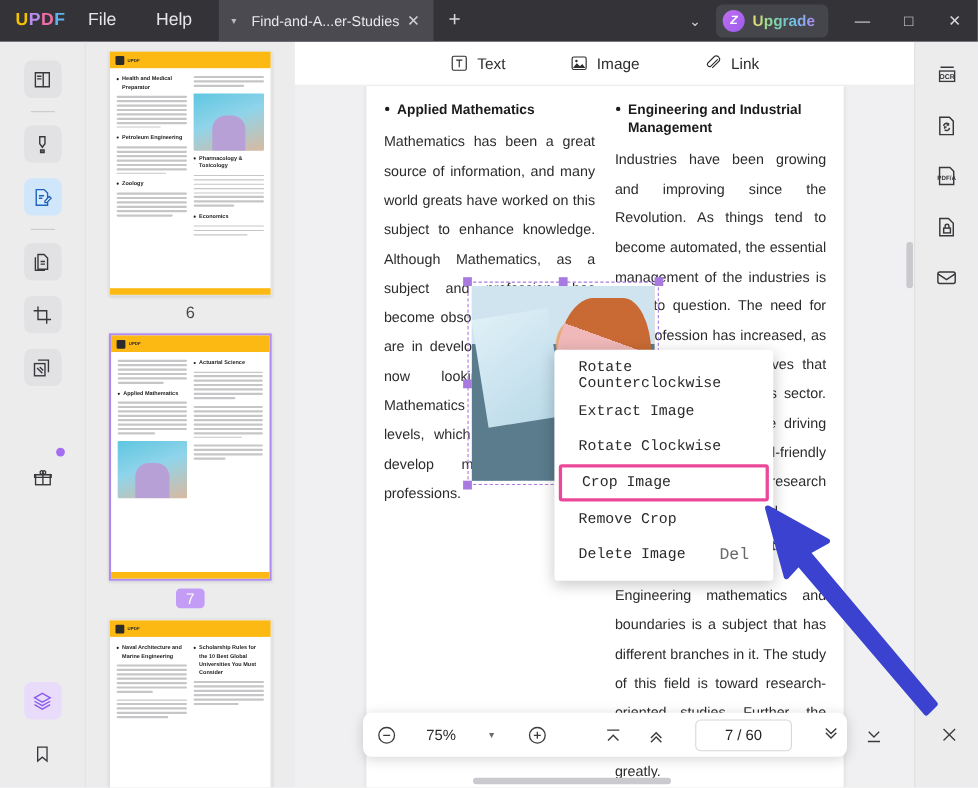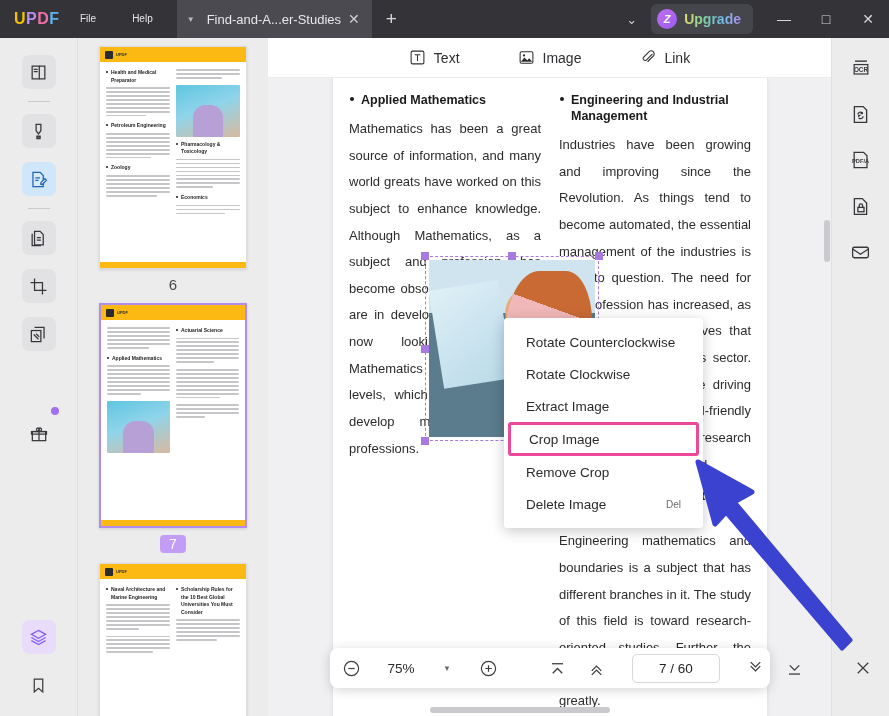--- a/index.html
+++ b/index.html
@@ -15,21 +15,21 @@
   .titlebar {
     position: absolute; top: 0; left: 0; width: 889px; height: 38px;
     background: #343438; display: flex; align-items: center;
   }
   .logo {
     width: 62px; padding-left: 14px; font-size: 16px; font-weight: bold;
     letter-spacing: .5px;
   }
   .logo .l1{color:#f2c200}.logo .l2{color:#b98cf0}.logo .l3{color:#f06fa8}.logo .l4{color:#5db3f0}
   .menu-item {
-    color: #e6e6e8; font-size: 10px; padding: 0 18px; height: 38px;
+    color: #e6e6e8; font-size: 16px; padding: 0 18px; height: 38px;
     line-height: 38px; cursor: default;
   }
   .tab {
     display: flex; align-items: center; height: 38px; padding: 0 8px 0 10px;
     background: #4a4a50; color: #e8e8ea; font-size: 13px; min-width: 195px;
     position: relative; margin-left: 6px;
   }
   .tab .caret { font-size: 8px; color:#b9b9c0; margin-right: 12px; }
   .tab .tabtitle { flex: 1; white-space: nowrap; overflow: hidden; }
   .tab .tabclose { font-size: 14px; color: #cfcfd4; padding: 0 4px; cursor:pointer; }
@@ -152,24 +152,24 @@
   .hdl.bl{left:-5px;bottom:-5px}.hdl.bm{left:50%;margin-left:-4px;bottom:-5px}.hdl.br{right:-5px;bottom:-5px}
 
   
   .ctxmenu{
     position:absolute;left:504px;top:318px;width:199px;
     background:#fff;border-radius:3px;
     box-shadow:0 3px 14px rgba(0,0,0,.22);padding:8px 0;z-index:40;
   }
   .ctxitem{
     height:32px;display:flex;align-items:center;padding:0 22px;
-    font-size:13.5px;color:#2b2b2d;cursor:pointer;position:relative;
+    font-size:13.5px;color:#2b2b2d;cursor:pointer;position:relative;font-family:Liberation Mono, monospace;
   }
   .ctxitem.sel{ border:3px solid #ec4899; border-radius:3px; margin:0 4px; height:34px; padding:0 18px;}
-  .ctxitem .sc{margin-left:auto;color:#6a6a6e;font-size:10px;}
+  .ctxitem .sc{margin-left:auto;color:#6a6a6e;font-size:15px;}
 
   
   .arrow{position:absolute;left:690px;top:440px;width:175px;height:215px;z-index:45;pointer-events:none;}
 
   
   .bottombar{
     position:absolute;left:330px;top:648px;width:440px;height:40px;
     background:#fff;border-radius:8px;box-shadow:0 2px 12px rgba(0,0,0,.17);
     display:flex;align-items:center;padding:0 12px;gap:20px;z-index:50;
   }
@@ -547,24 +547,24 @@
   </div>
 
   <div class="vscroll"></div>
   <div class="hscroll"></div>
 
   <div class="ctxmenu">
     <div class="ctxitem">
       <span>Rotate Counterclockwise</span>
     </div>
     <div class="ctxitem">
+      <span>Extract Image</span>
+    </div>
+    <div class="ctxitem">
       <span>Rotate Clockwise</span>
-    </div>
-    <div class="ctxitem">
-      <span>Extract Image</span>
     </div>
     <div class="ctxitem sel">
       <span>Crop Image</span>
     </div>
     <div class="ctxitem">
       <span>Remove Crop</span>
     </div>
     <div class="ctxitem">
       <span>Delete Image</span>
       <span class="sc">Del</span>

